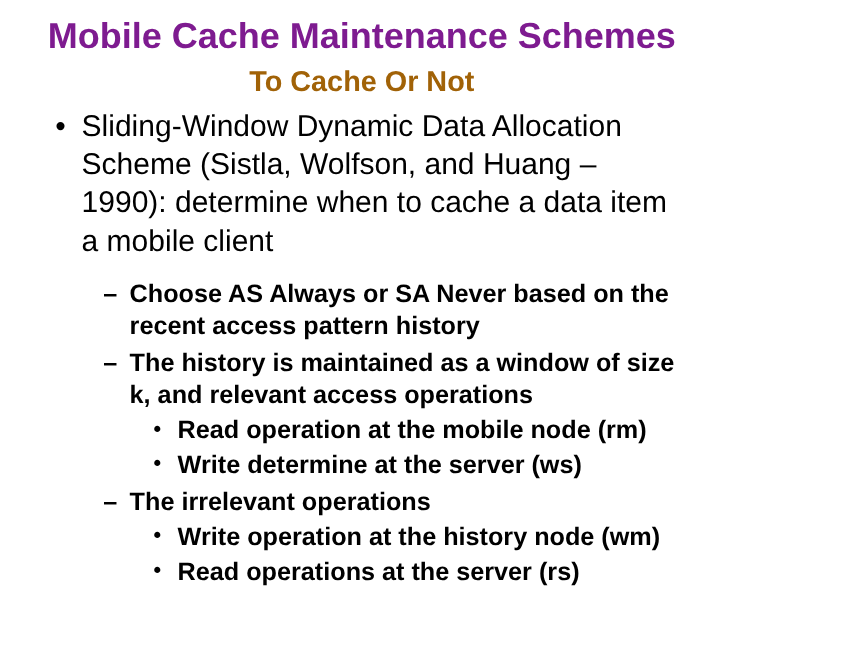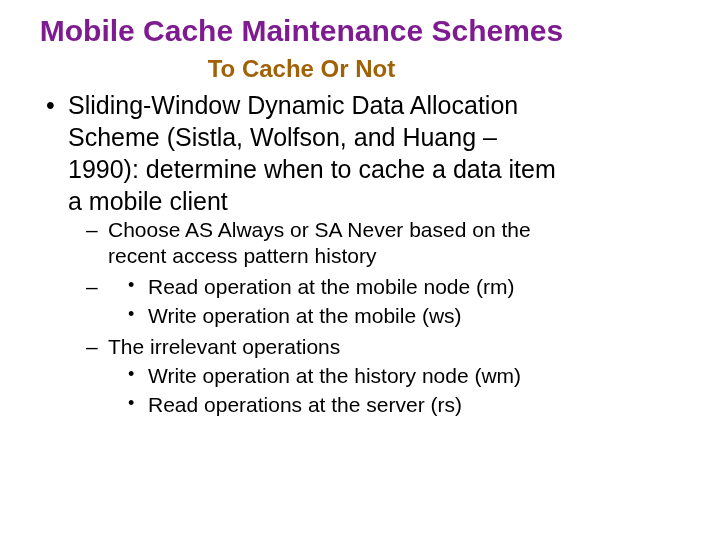--- a/index.html
+++ b/index.html
@@ -44,23 +44,24 @@
     margin-bottom: 6px;
   }
   ul.level1 > li::before {
     content: "•";
     position: absolute;
     left: -22px;
     top: 0;
     font-size: 25px;
   }
   ul.level2 {
-    margin: 0 0 0 0;
+    margin: 16px 0 0 0;
     padding: 0 0 0 40px;
     list-style: none;
+    font-weight: bold;
   }
   ul.level2 > li {
     position: relative;
     font-size: 21px;
     line-height: 1.28;
     margin-bottom: 4px;
   }
   ul.level2 > li::before {
     content: "–";
     position: absolute;
@@ -94,26 +95,27 @@
   <div class="subtitle">To Cache Or Not</div>
 
   <ul class="level1">
     <li>
       <span>Sliding-Window Dynamic Data Allocation Scheme (Sistla, Wolfson, and Huang – 1990): determine when to cache a data item a mobile client</span>
       <ul class="level2">
         <li>
           <span>Choose AS Always or SA Never based on the recent access pattern history</span>
         </li>
         <li>
+          <span>The history is maintained as a window of size k, and relevant access operations</span>
           <ul class="level3">
             <li>
               <span>Read operation at the mobile node (rm)</span>
             </li>
             <li>
-              <span>Write operation at the mobile (ws)</span>
+              <span>Write determine at the server (ws)</span>
             </li>
           </ul>
         </li>
         <li>
           <span>The irrelevant operations</span>
           <ul class="level3">
             <li>
               <span>Write operation at the history node (wm)</span>
             </li>
             <li>

